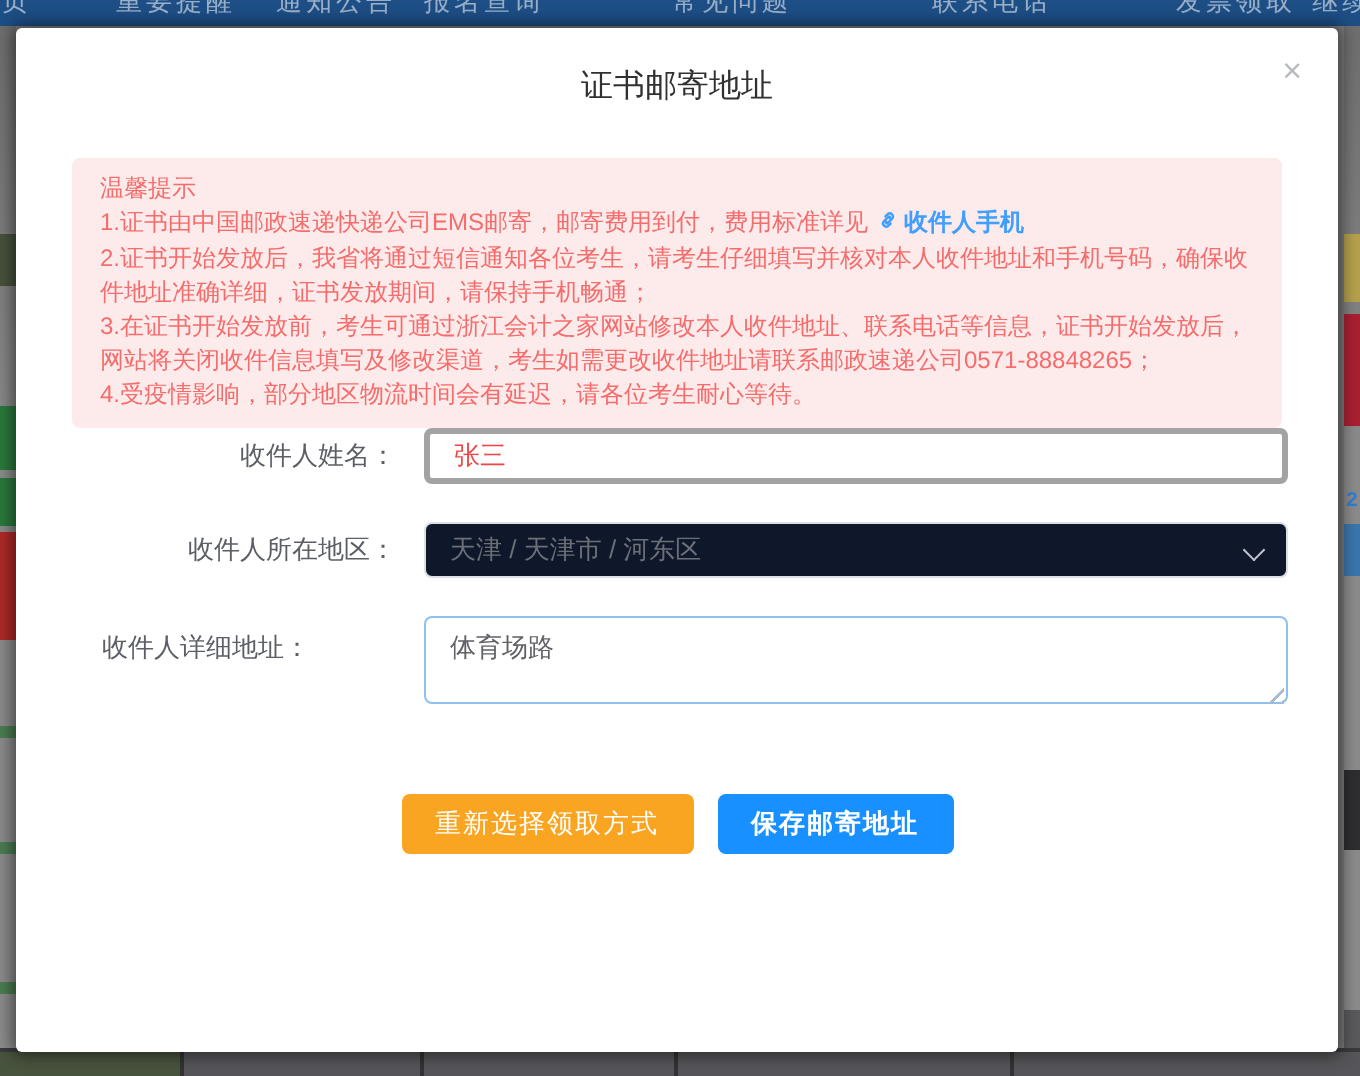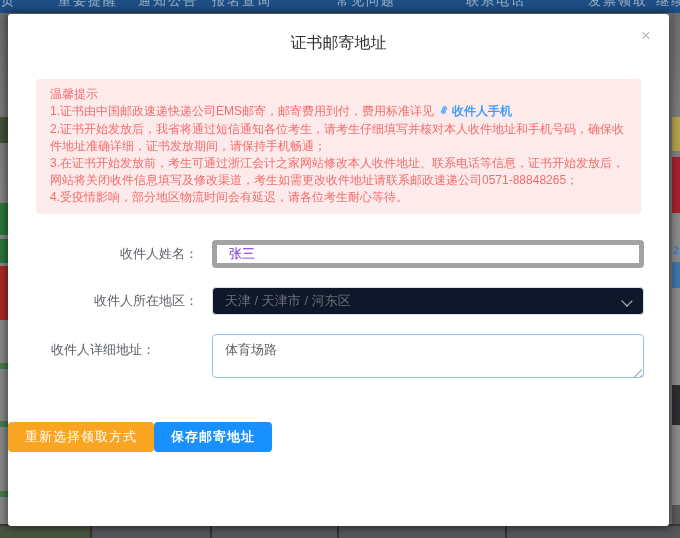--- a/index.html
+++ b/index.html
@@ -29,29 +29,29 @@
   .close-btn{position:absolute;top:13px;right:18px;font-size:17px;line-height:1;color:#b8bcc2;cursor:pointer;}
   .alert{
     margin:25px 28px 0;background:#fcebea;border-radius:4px;
     padding:7px 14px 8px;color:#f56c6c;font-size:12px;line-height:1.42;
   }
   .alert-title{font-weight:normal;}
   .alert p{margin:0;}
   .alert-link{color:#409eff;font-weight:bold;cursor:pointer;}
   .link-icon{display:inline-block;vertical-align:-1px;margin:0 2px 0 4px;}
   
-  .form{margin-top:26px;}
+  .form{}
   .form-row{display:flex;align-items:center;margin-bottom:19px;padding-left:0;}
   .form-row.top-align{align-items:flex-start;}
   .form-label{width:204px;box-sizing:border-box;text-align:right;padding-right:14px;font-size:13px;color:#5c6066;font-weight:500;}
   .top-align .form-label{padding-top:7px;text-align:center;}
   .field-wrap{width:432px;position:relative;}
   .text-input{
-    width:100%;height:28px;box-sizing:border-box;border:5px solid #a3a3a3;border-radius:4px;
-    padding:0 12px;font-size:13px;color:#6d28d9;outline:none;background:#fff;
+    width:100%;height:28px;box-sizing:border-box;border:3px solid #a3a3a3;border-radius:4px;
+    padding:0 12px;font-size:13px;color:#ef4444;outline:none;background:#fff;
     font-family:"Liberation Sans","DejaVu Sans",sans-serif;
   }
   .select-box{
     position:relative;height:28px;box-sizing:border-box;border:1px solid #dcdfe6;border-radius:4px;
     display:flex;align-items:center;padding:0 30px 0 12px;font-size:13px;color:#6b7078;cursor:pointer;background:#0f172a;
   }
   .chevron{
     position:absolute;right:12px;top:9px;width:7px;height:7px;
     border-right:1.5px solid #c0c4cc;border-bottom:1.5px solid #c0c4cc;
     transform:rotate(45deg);
@@ -61,21 +61,21 @@
     padding:6px 12px;font-size:13px;color:#606266;outline:none;resize:none;
     font-family:"Liberation Sans","DejaVu Sans",sans-serif;
   }
   .resize-handle{
     position:absolute;right:2px;bottom:5px;width:10px;height:10px;
     clip-path:polygon(100% 0,100% 100%,0 100%);
     background:repeating-linear-gradient(-45deg,#a8bccd 0 1.5px,transparent 1.5px 4.5px);
     cursor:nwse-resize;
   }
   
-  .modal-footer{display:flex;margin-top:40px;}
+  .modal-footer{display:flex;justify-content:center;gap:12px;margin-top:40px;}
   .btn{
     height:30px;border:none;border-radius:4px;color:#fff;font-size:13px;padding:0 17px;cursor:pointer;
     font-family:"Liberation Sans","DejaVu Sans",sans-serif;letter-spacing:1px;
   }
   .btn-warning{background:#f9a521;}
   .btn-primary{background:#1890ff;font-weight:bold;}
 </style>
 </head>
 <body>
 

